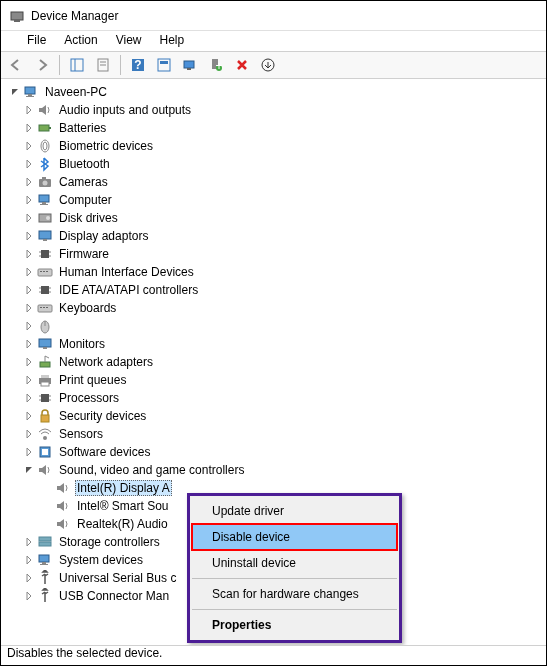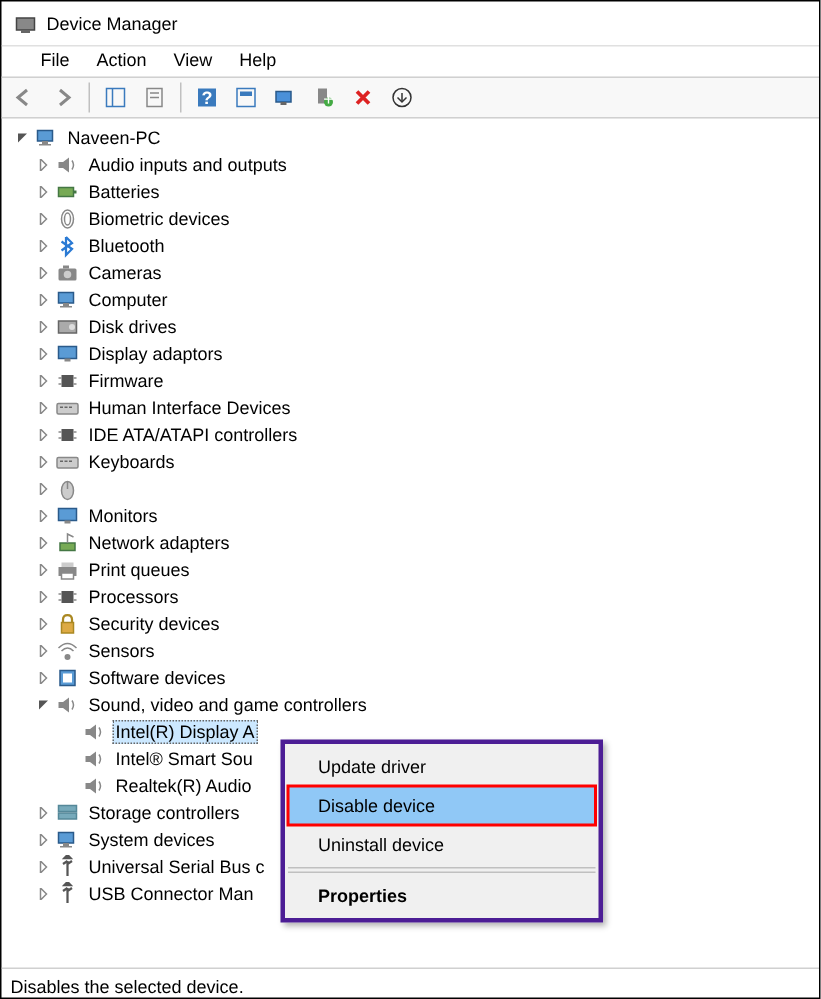--- a/index.html
+++ b/index.html
@@ -20,21 +20,21 @@
 .node .lbl { padding: 0 2px; }
 .node.selected .lbl { background: #cce8ff; border: 1px dotted #666; padding: 0 1px; }
 .indent0 { padding-left: 8px; }
 .indent1 { padding-left: 22px; }
 .indent2 { padding-left: 40px; }
 .context-menu { position: absolute; background: #f0f0f0; border: 3px solid #4c1d95; box-shadow: 2px 2px 4px rgba(0,0,0,0.3); width: 215px; padding: 2px; z-index: 100; }
 .context-menu .mitem { padding: 6px 20px; cursor: default; font-size: 12px; }
 .context-menu .mitem.highlighted { background: #90c8f6; outline: 2px solid red; outline-offset: -1px; }
 .context-menu .msep { height: 1px; background: #c0c0c0; margin: 2px 0; }
 .context-menu .bold { font-weight: bold; }
-.statusbar { height: 20px; border-top: 1px solid #d0d0d0; display: flex; align-items: flex-end; padding: 0 6px; font-size: 12px; }
+.statusbar { height: 20px; border-top: 1px solid #d0d0d0; display: flex; align-items: flex-start; padding: 0 6px; font-size: 12px; }
 </style>
 </head>
 <body>
 
 <div class="titlebar">
   <span class="ticon">
     <svg viewBox="0 0 16 16">
         <rect x="2" y="4" width="12" height="8" fill="#888" stroke="#444"></rect>
         <rect x="5" y="12" width="6" height="2" fill="#666"></rect>
       </svg>
@@ -521,20 +521,21 @@
           <path d="M8 14 L8 4 M8 4 L5 6 M8 6 L11 4 M6 2 L10 2 L8 0 Z" stroke="#555" stroke-width="1.5" fill="#555"></path>
         </svg>
       </span>
       <span class="lbl">USB Connector Man</span>
     </div>
     <div class="context-menu" style="left:186px; top:414px;">
     <div class="mitem">Update driver</div>
     <div class="mitem highlighted">Disable device</div>
     <div class="mitem">Uninstall device</div>
     <div class="msep"></div>
+    <div class="mitem">Scan for hardware changes</div>
     <div class="msep"></div>
     <div class="mitem bold">Properties</div>
   </div>
 </div>
 
 <div class="statusbar">
   <span>Disables the selected device.</span>
 </div>
 
 </body></html>

